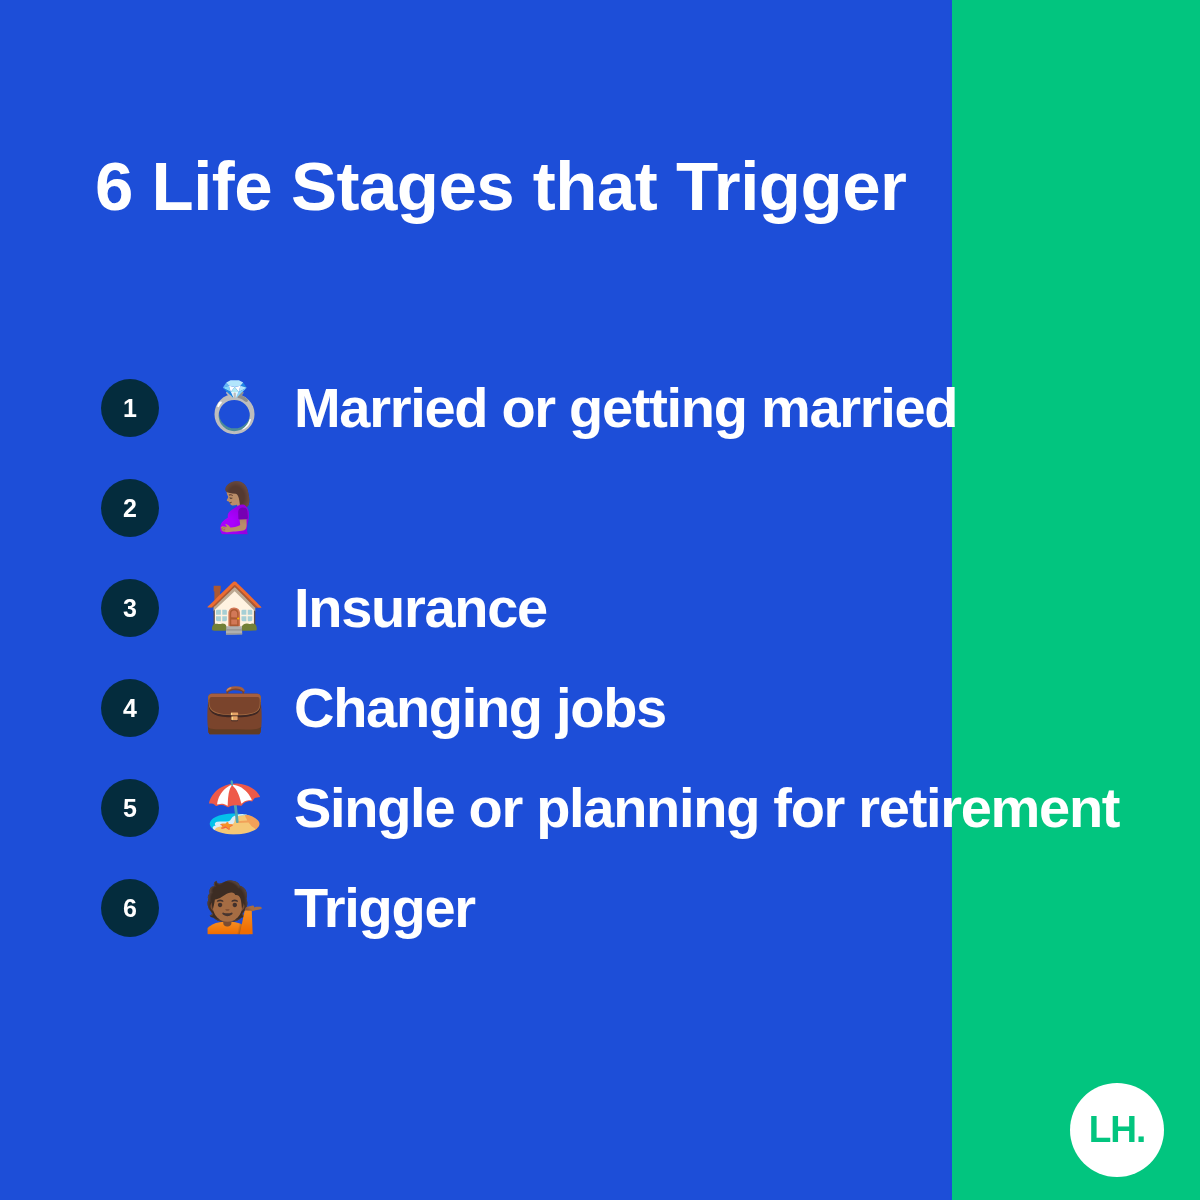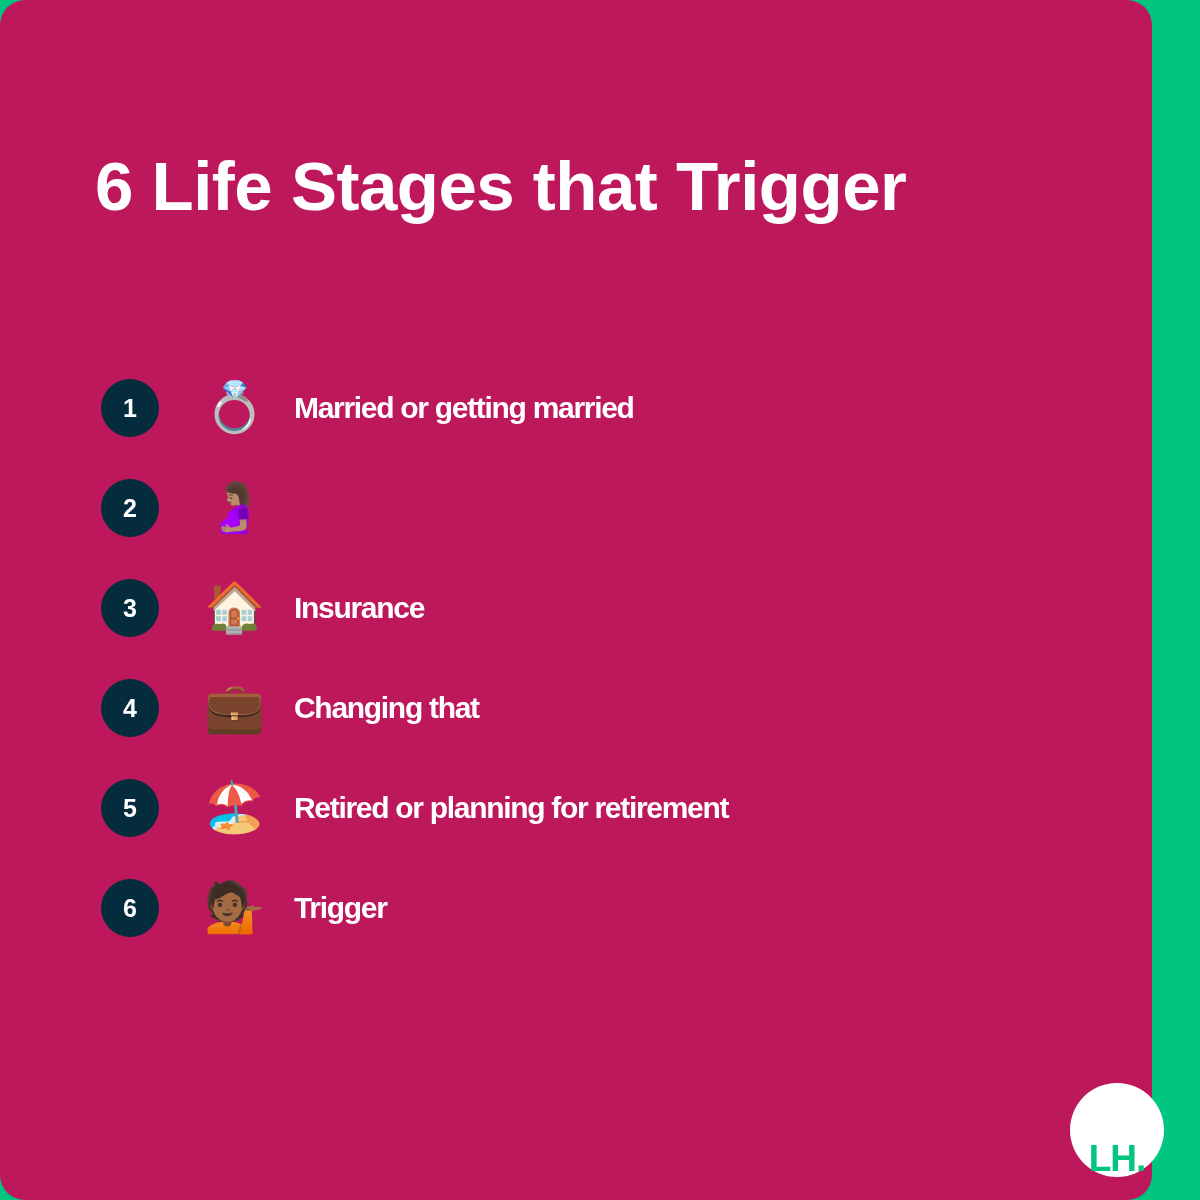--- a/index.html
+++ b/index.html
@@ -11,24 +11,23 @@
     height: 1200px;
     background: #02c57f;
     font-family: "Liberation Sans", sans-serif;
     overflow: hidden;
     position: relative;
   }
 
   #canvas {
     position: absolute;
     inset: 0;
-    width: 1152px;
+    width: 952px;
     height: 1200px;
-    background: #be185d;
-    border-radius: 25px;
+    background: #1d4ed8;
   }
 
   
   #title {
     position: absolute;
     left: 95px;
     top: 148px;
     width: 1040px;
   }
   .title-line {
@@ -89,36 +88,36 @@
   }
   .stage-label {
     position: absolute;
     left: 294px;
     top: 0;
     height: 100px;
     line-height: 100px;
     color: #ffffff;
     font-family: "Liberation Sans", sans-serif;
     font-weight: bold;
-    font-size: 30px;
+    font-size: 56px;
     letter-spacing: -1.3px;
     white-space: nowrap;
   }
 
   
   #logo-badge {
     position: absolute;
     left: 1070px;
     top: 1083px;
     width: 94px;
     height: 94px;
     border-radius: 50%;
     background: #ffffff;
     display: flex;
-    align-items: flex-end;
+    align-items: center;
     justify-content: center;
   }
   #logo-text {
     color: #02c57f;
     font-family: "Liberation Sans", sans-serif;
     font-weight: bold;
     font-size: 37px;
     letter-spacing: -1px;
     line-height: 1;
     margin-top: -2px;
@@ -156,29 +155,29 @@
       </div>
       <div class="emoji">🏠</div>
       <div class="stage-label">Insurance</div>
     </div>
 
     <div class="stage-row">
       <div class="badge">
         <span class="badge-num">4</span>
       </div>
       <div class="emoji">💼</div>
-      <div class="stage-label">Changing that</div>
+      <div class="stage-label">Changing jobs</div>
     </div>
 
     <div class="stage-row">
       <div class="badge">
         <span class="badge-num">5</span>
       </div>
       <div class="emoji">🏖️</div>
-      <div class="stage-label">Retired or planning for retirement</div>
+      <div class="stage-label">Single or planning for retirement</div>
     </div>
 
     <div class="stage-row">
       <div class="badge">
         <span class="badge-num">6</span>
       </div>
       <div class="emoji">💁🏾</div>
       <div class="stage-label">Trigger</div>
     </div>
 

